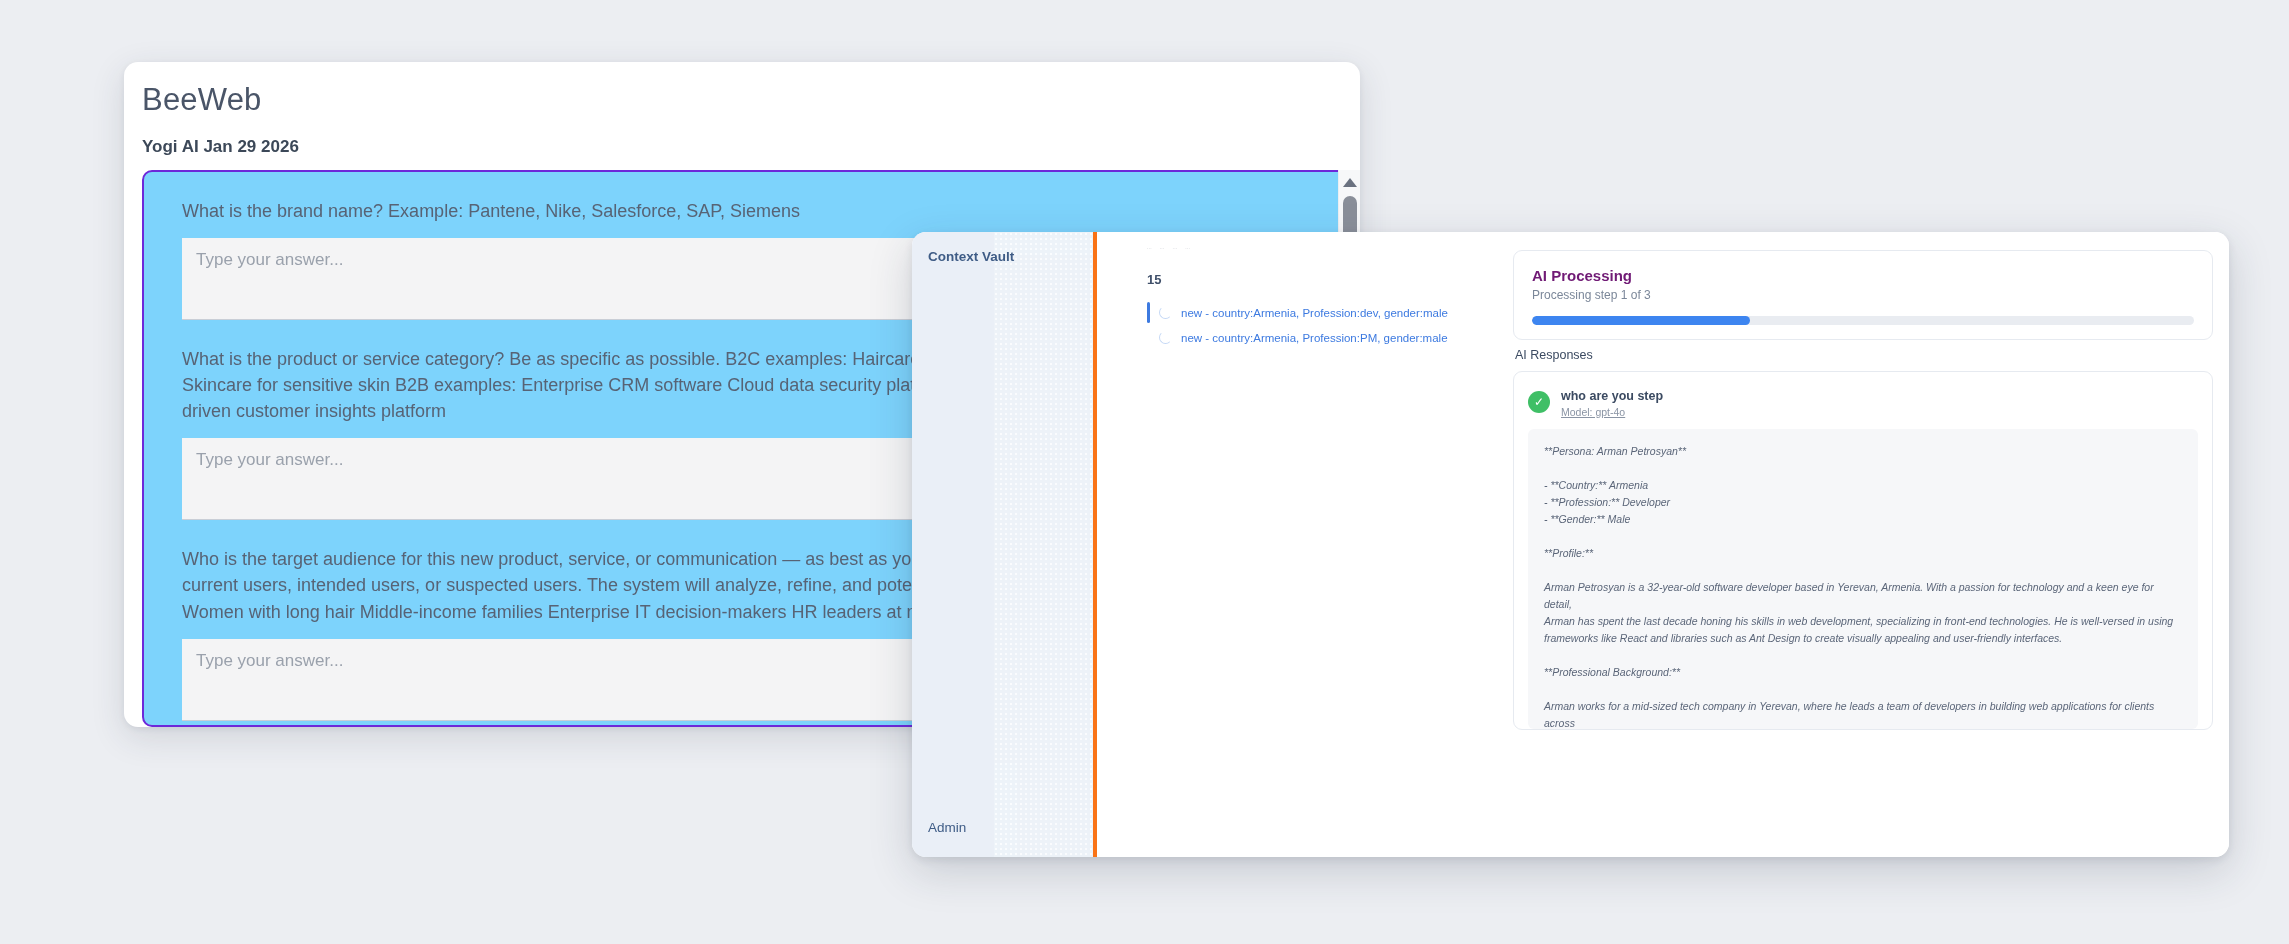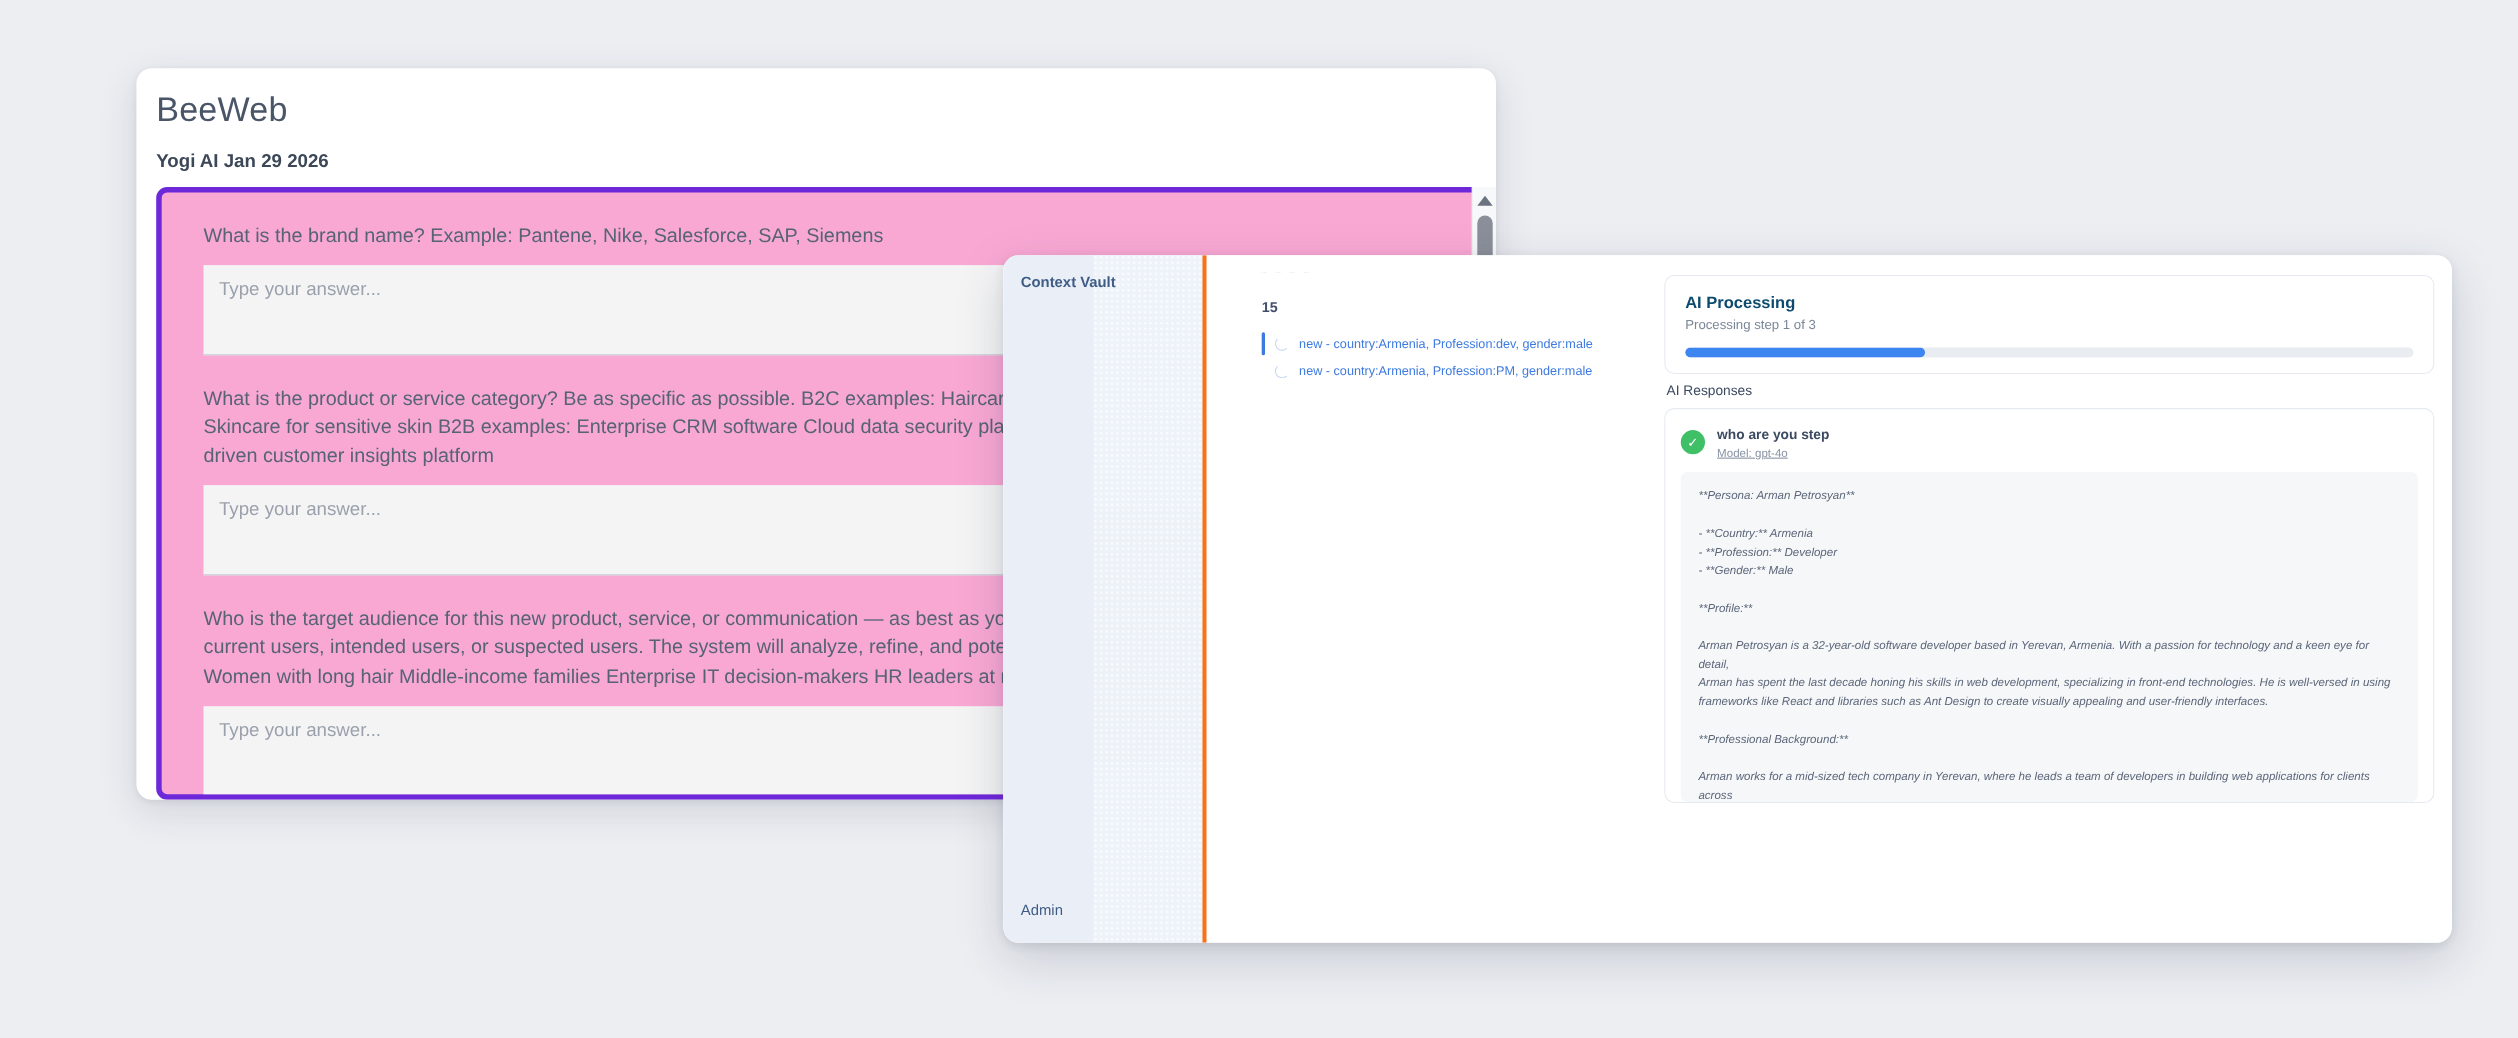--- a/index.html
+++ b/index.html
@@ -33,23 +33,23 @@
     position: absolute;
     left: 18px; top: 75px;
     font-size: 17px;
     font-weight: bold;
     color: #3c4858;
   }
   #form-card {
     position: absolute;
     left: 18px; top: 108px;
     right: 0px; bottom: 0px;
-    border: 5px solid #6d28d9;
+    border: 2px solid #6d28d9;
     border-radius: 10px;
-    background: #f9a8d4;
+    background: #7dd3fc;
     overflow: hidden;
   }
   .q-block { padding: 0 0 0 38px; }
   .q-text {
     font-size: 18px;
     line-height: 1.45;
     color: #576375;
     padding: 26px 0 14px 0;
     max-width: 1090px;
   }
@@ -207,21 +207,21 @@
   #proc-card {
     border: 1px solid #e6eaf0;
     border-radius: 9px;
     background: #fff;
     padding: 16px 18px 14px 18px;
     position: relative;
   }
   .proc-title {
     font-size: 15px;
     font-weight: bold;
-    color: #0c4a6e;
+    color: #701a75;
     margin: 0 0 4px 0;
   }
   .proc-sub {
     font-size: 12px;
     color: #7b8799;
     margin: 0;
   }
   #progress-track {
     margin-top: 14px;
     height: 9px;

